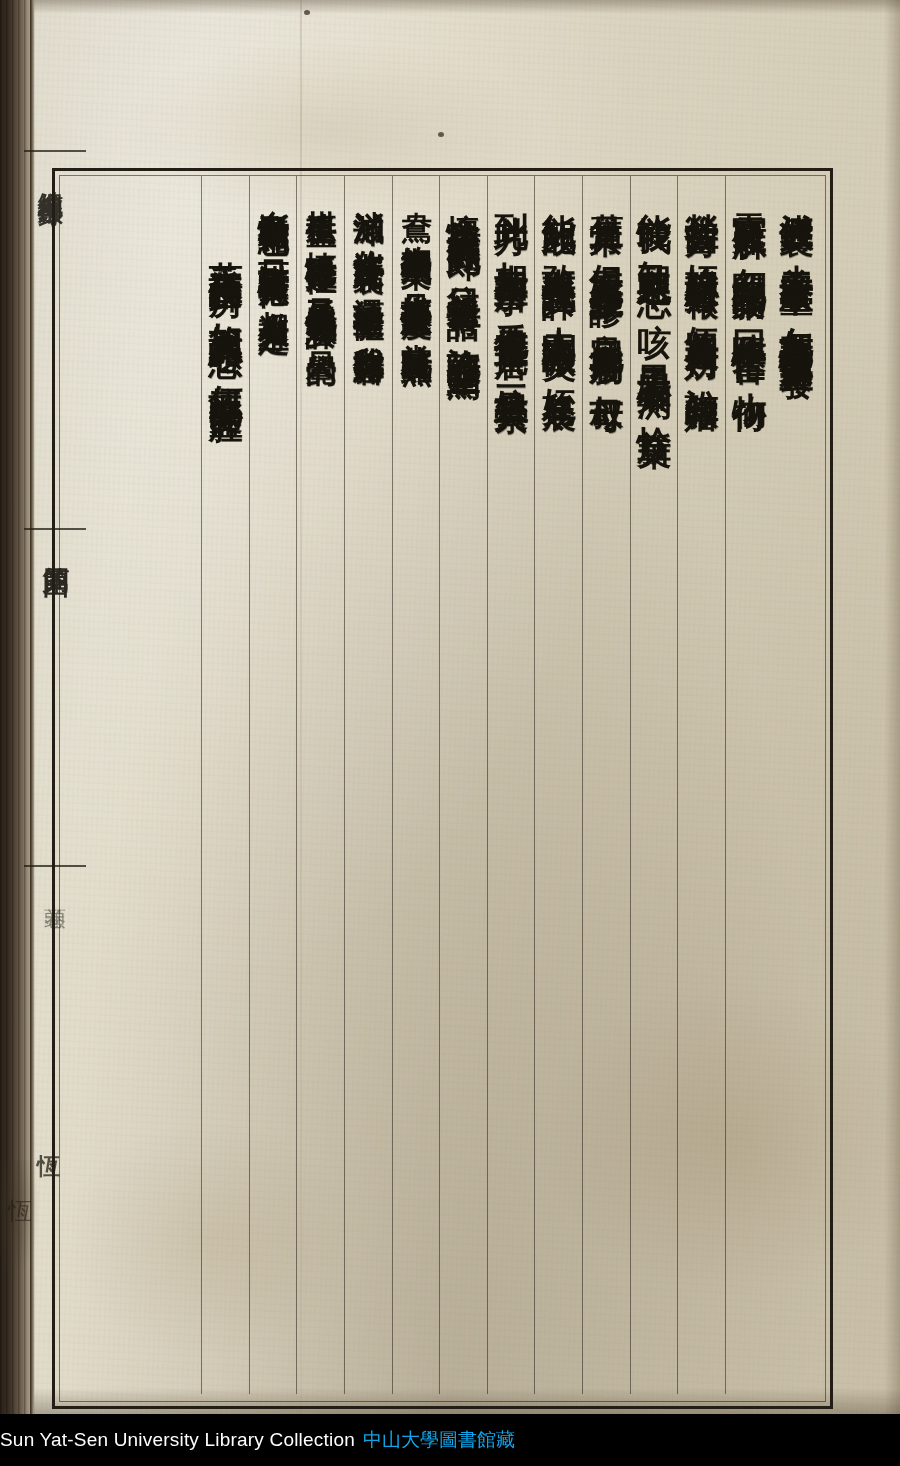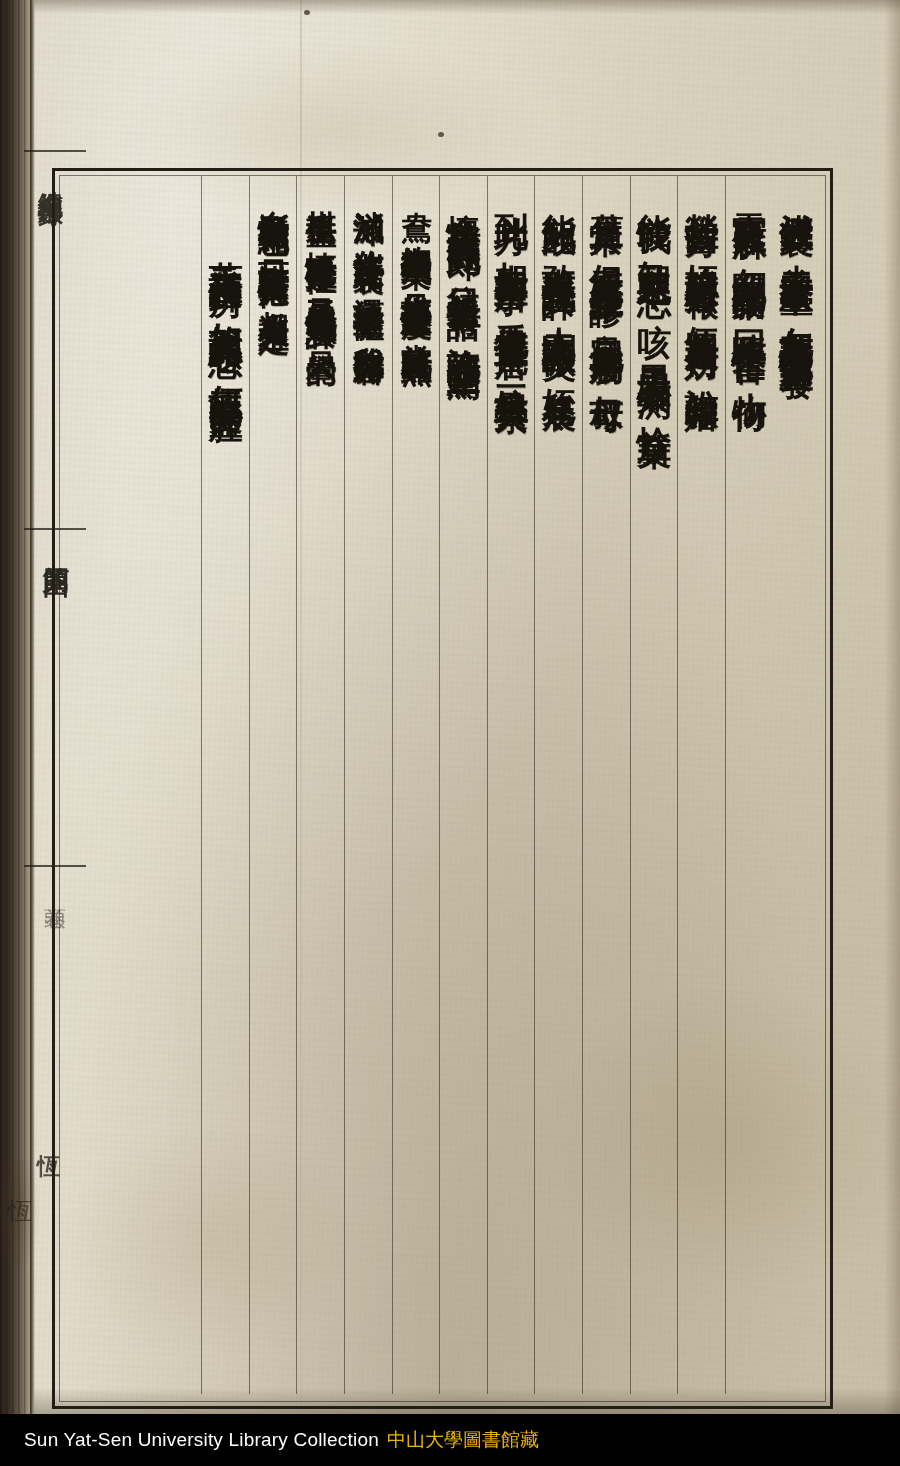--- a/index.html
+++ b/index.html
@@ -202,31 +202,30 @@
   }
 
   
   .caption-bar {
     position: absolute;
     left: 0; bottom: 0;
     width: 900px; height: 52px;
     background: #000000;
     display: flex;
     align-items: center;
-    padding-left: 24px;
     box-sizing: border-box;
   }
   .caption-text {
     color: #ffffff;
     font-family: "Liberation Sans", sans-serif;
     font-size: 19px;
     letter-spacing: .2px;
   }
   .caption-cn {
-    color: #eab308;
+    color: #0ea5e9;
     font-family: "DejaVu Sans", sans-serif;
     font-size: 19px;
     margin-left: 8px;
   }
 
   
   .top-edge {
     position: absolute;
     left: 34px; top: 0;
     width: 866px; height: 14px;

